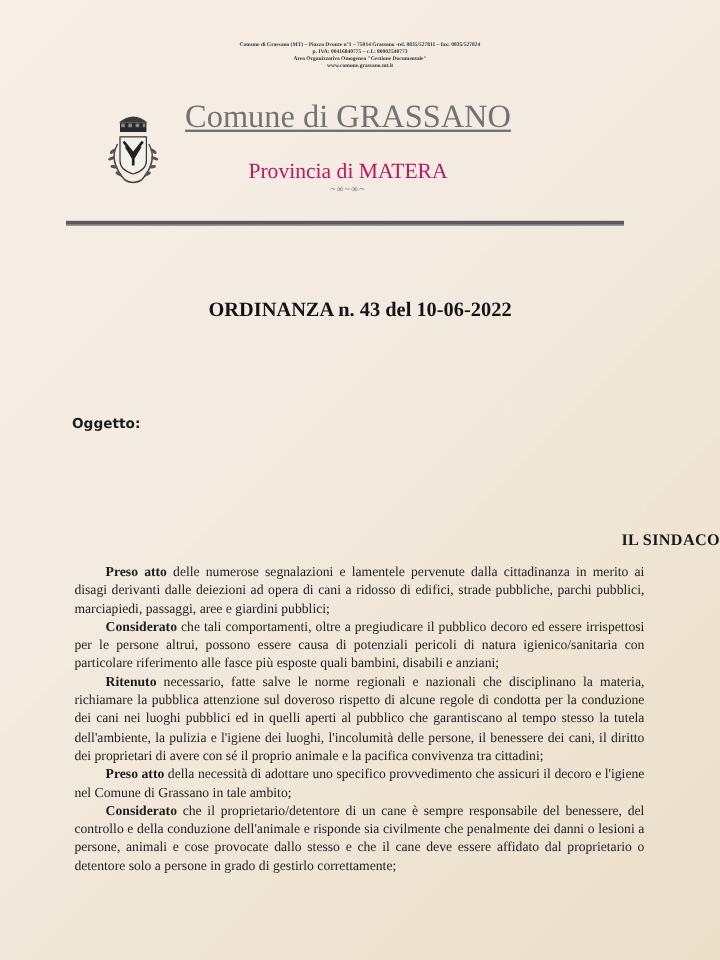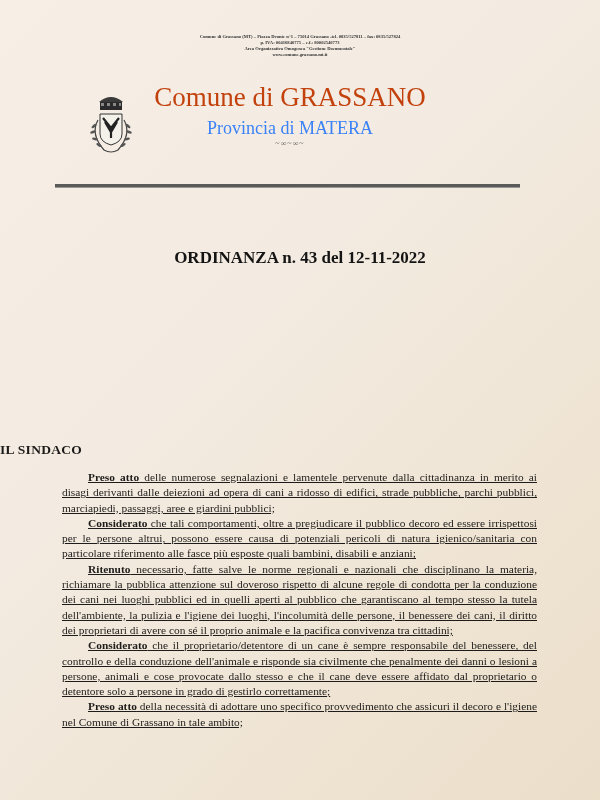--- a/index.html
+++ b/index.html
@@ -11,45 +11,45 @@
     position: relative;
   }
   .page { position: absolute; inset: 0; }
   .letterhead {
     position: absolute; top: 34px; left: 150px; width: 300px;
     text-align: center; font-size: 4.6px; line-height: 6px; color: #333;
     font-weight: bold;
   }
   .crest { position: absolute; left: 86px; top: 92px; width: 50px; height: 66px; }
   .title-block { position: absolute; left: 150px; top: 82px; width: 280px; text-align: center; }
-  .comune { font-size: 27px; line-height: 30px; color: #c2410c; }
-  .provincia { font-size: 18px; line-height: 22px; margin-top: 5px; color: #3b82f6; }
+  .comune { font-size: 27px; line-height: 30px; color: #737373; text-decoration: underline; }
+  .provincia { font-size: 18px; line-height: 22px; margin-top: 19px; color: #be185d; }
   .flourish { font-size: 8px; color: #666; letter-spacing: 1px; line-height: 10px; }
   .rule {
     position: absolute; left: 55px; top: 184px; width: 465px; height: 3px;
     background: #5a5a58; border-bottom: 1px solid #9a9894;
   }
   .ordinanza {
     position: absolute; left: 0; top: 248px; width: 600px; text-align: center;
     font-weight: bold; font-size: 17px; color: #141414;
   }
   .oggetto {
     position: absolute; left: 60px; top: 345px; width: 480px;
     font-family: "DejaVu Sans", sans-serif; font-size: 11.4px; line-height: 16px;
     display: flex; color: #1c1c1c;
   }
   .oggetto .label { font-weight: bold; width: 55px; flex: none; }
   .oggetto .text { letter-spacing: 0px; }
   .sindaco {
-    position: absolute; left: 0; top: 442px; width: 600px; text-align: left;
+    position: absolute; left: 0; top: 442px; width: 600px; text-align: right;
     font-weight: bold; font-size: 13.5px; letter-spacing: 0.3px;
   }
   .body {
     position: absolute; left: 62px; top: 470px; width: 475px;
-    font-size: 11.4px; line-height: 15.3px; text-align: justify; color: #1e1c1a; text-decoration: underline;
+    font-size: 11.4px; line-height: 15.3px; text-align: justify; color: #1e1c1a;
   }
   .body p { margin: 0; text-indent: 26px; }
   .body p.noindent { text-indent: 0; }
   .body b { font-weight: bold; }
 </style>
 </head>
 <body>
 
 <div class="page">
 
@@ -88,28 +88,29 @@
   </svg>
 
   <div class="title-block">
     <div class="comune">Comune di GRASSANO</div>
     <div class="provincia">Provincia di MATERA</div>
     <div class="flourish">~∞~∞~</div>
   </div>
 
   <div class="rule"></div>
 
-  <div class="ordinanza">ORDINANZA n. 43 del 12-11-2022</div>
+  <div class="ordinanza">ORDINANZA n. 43 del 10-06-2022</div>
 
   <div class="oggetto">
+    <span class="label">Oggetto:</span>
   </div>
 
   <div class="sindaco">IL SINDACO</div>
 
   <div class="body">
     <p><b>Preso atto</b><span> delle numerose segnalazioni e lamentele pervenute dalla cittadinanza in merito ai disagi derivanti dalle deiezioni ad opera di cani a ridosso di edifici, strade pubbliche, parchi pubblici, marciapiedi, passaggi, aree e giardini pubblici;</span></p>
     <p><b>Considerato</b><span> che tali comportamenti, oltre a pregiudicare il pubblico decoro ed essere irrispettosi per le persone altrui, possono essere causa di potenziali pericoli di natura igienico/sanitaria con particolare riferimento alle fasce più esposte quali bambini, disabili e anziani;</span></p>
     <p><b>Ritenuto</b><span> necessario, fatte salve le norme regionali e nazionali che disciplinano la materia, richiamare la pubblica attenzione sul doveroso rispetto di alcune regole di condotta per la conduzione dei cani nei luoghi pubblici ed in quelli aperti al pubblico che garantiscano al tempo stesso la tutela dell'ambiente, la pulizia e l'igiene dei luoghi, l'incolumità delle persone, il benessere dei cani, il diritto dei proprietari di avere con sé il proprio animale e la pacifica convivenza tra cittadini;</span></p>
+    <p><b>Preso atto</b><span> della necessità di adottare uno specifico provvedimento che assicuri il decoro e l'igiene nel Comune di Grassano in tale ambito;</span></p>
     <p><b>Considerato</b><span> che il proprietario/detentore di un cane è sempre responsabile del benessere, del controllo e della conduzione dell'animale e risponde sia civilmente che penalmente dei danni o lesioni a persone, animali e cose provocate dallo stesso e che il cane deve essere affidato dal proprietario o detentore solo a persone in grado di gestirlo correttamente;</span></p>
-    <p><b>Preso atto</b><span> della necessità di adottare uno specifico provvedimento che assicuri il decoro e l'igiene nel Comune di Grassano in tale ambito;</span></p>
   </div>
 
 </div>
 
 </body></html>

